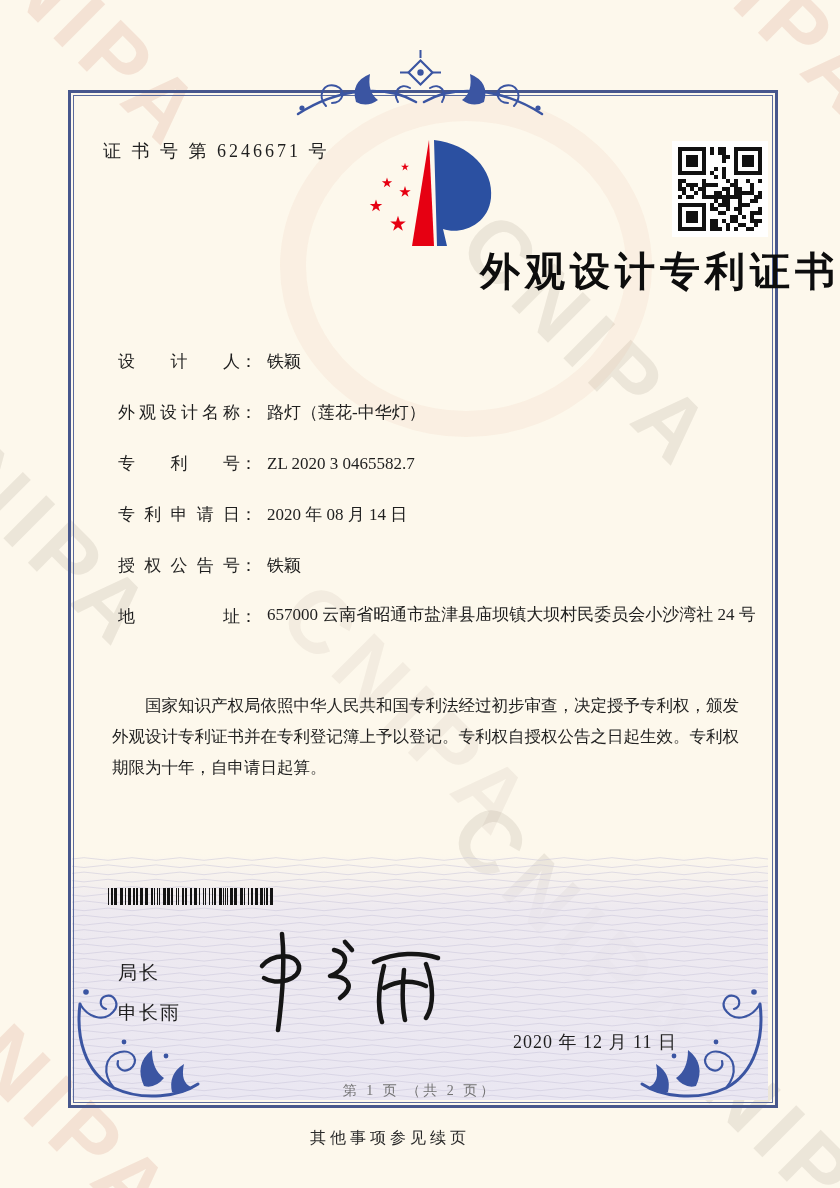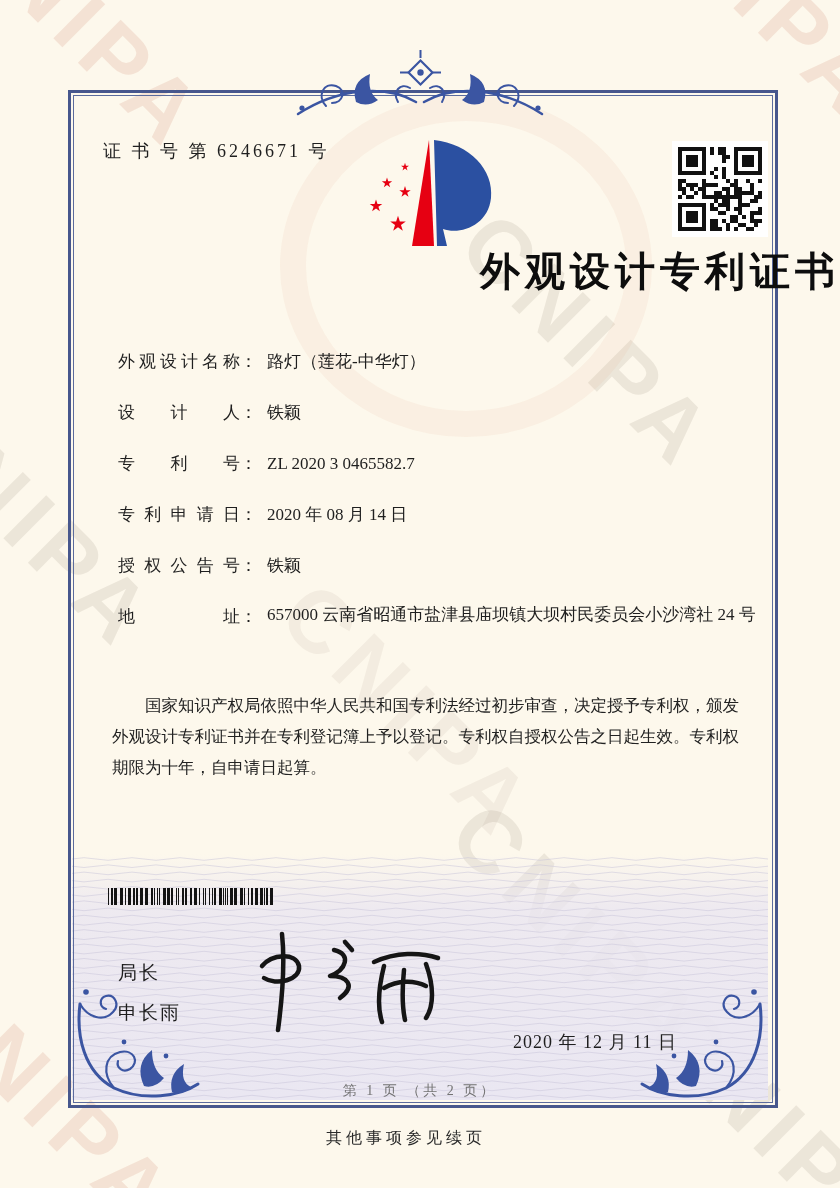--- a/index.html
+++ b/index.html
@@ -65,21 +65,21 @@
   
   .barcode{position:absolute;left:108px;top:888px;z-index:3;}
   .director{position:absolute;left:118px;top:960px;z-index:3;
     font-family:Liberation Serif, serif;font-size:19px;color:#1c1c1c;}
   .director div{margin-bottom:14px;letter-spacing:2px;}
   .sig{position:absolute;left:248px;top:924px;z-index:3;}
   .issue-date{position:absolute;left:490px;top:1030px;width:210px;text-align:center;
     font-size:18px;letter-spacing:1px;z-index:3;}
   .page-info{position:absolute;left:68px;top:1082px;width:704px;text-align:center;
     font-size:14px;letter-spacing:3px;z-index:3;color:#737373;}
-  .cont-note{position:absolute;left:16px;top:1128px;width:780px;text-align:center;
+  .cont-note{position:absolute;left:0;top:1128px;width:780px;text-align:center;
     font-size:16px;letter-spacing:4px;z-index:3;color:#2a2a2a;}
 
   
   .orn{position:absolute;z-index:2;pointer-events:none;}
   .orn-top{left:290px;top:48px;}
   .orn-bl{left:72px;top:968px;}
   .orn-br{left:636px;top:968px;transform:scaleX(-1);}
 </style>
 </head>
 <body>
@@ -415,24 +415,24 @@
     <rect x="48" y="80" width="4" height="4" fill="#111"></rect>
     <rect x="56" y="80" width="4" height="4" fill="#111"></rect>
     <rect x="68" y="80" width="4" height="4" fill="#111"></rect>
     <rect x="72" y="80" width="4" height="4" fill="#111"></rect>
   </svg>
 
 <div class="title">外观设计专利证书</div>
 
 <div class="fields">
   <div class="frow">
-    <span class="flabel">外观设计名称</span><span class="colon">：</span><span class="fvalue">路灯（莲花-中华灯）</span>
+    <span class="flabel">设计人</span><span class="colon">：</span><span class="fvalue">铁颖</span>
   </div>
   <div class="frow">
-    <span class="flabel">设计人</span><span class="colon">：</span><span class="fvalue">铁颖</span>
+    <span class="flabel">外观设计名称</span><span class="colon">：</span><span class="fvalue">路灯（莲花-中华灯）</span>
   </div>
   <div class="frow">
     <span class="flabel">专利号</span><span class="colon">：</span><span class="fvalue">ZL 2020 3 0465582.7</span>
   </div>
   <div class="frow">
     <span class="flabel">专利申请日</span><span class="colon">：</span><span class="fvalue">2020 年 08 月 14 日</span>
   </div>
   <div class="frow">
     <span class="flabel">授权公告号</span><span class="colon">：</span><span class="fvalue">铁颖</span>
   </div>

